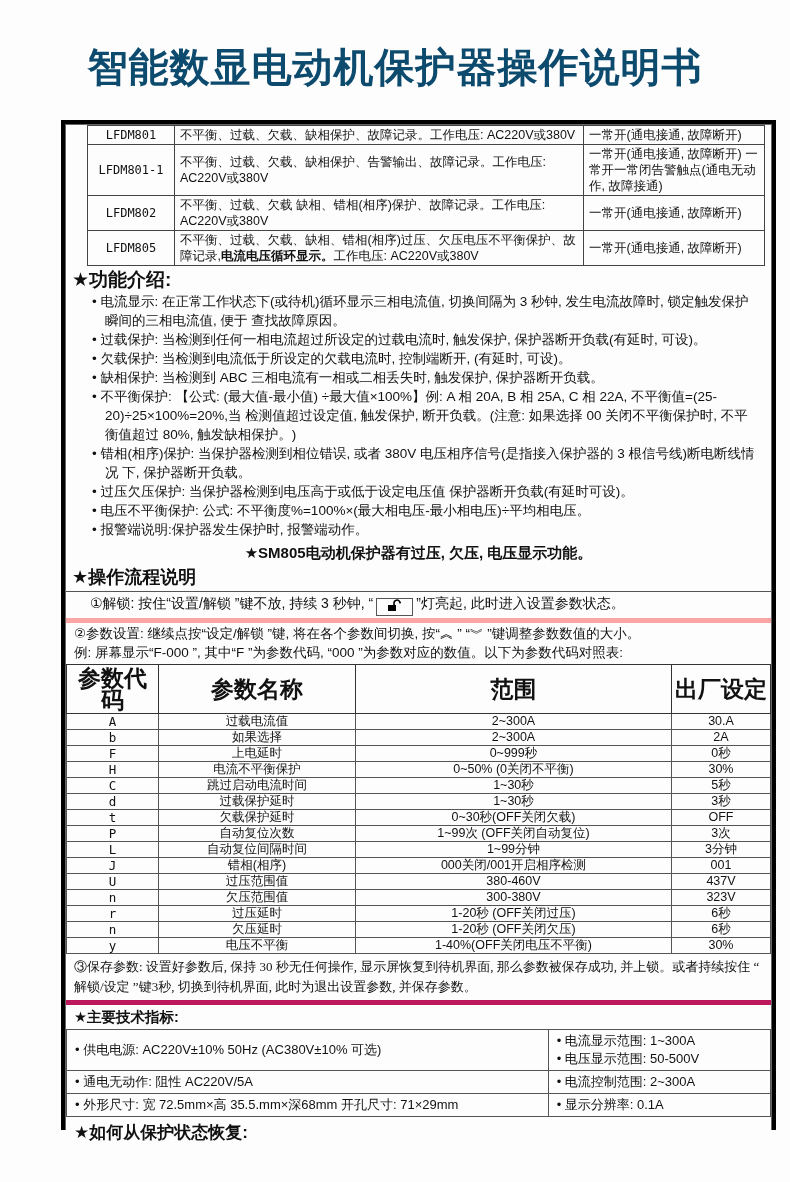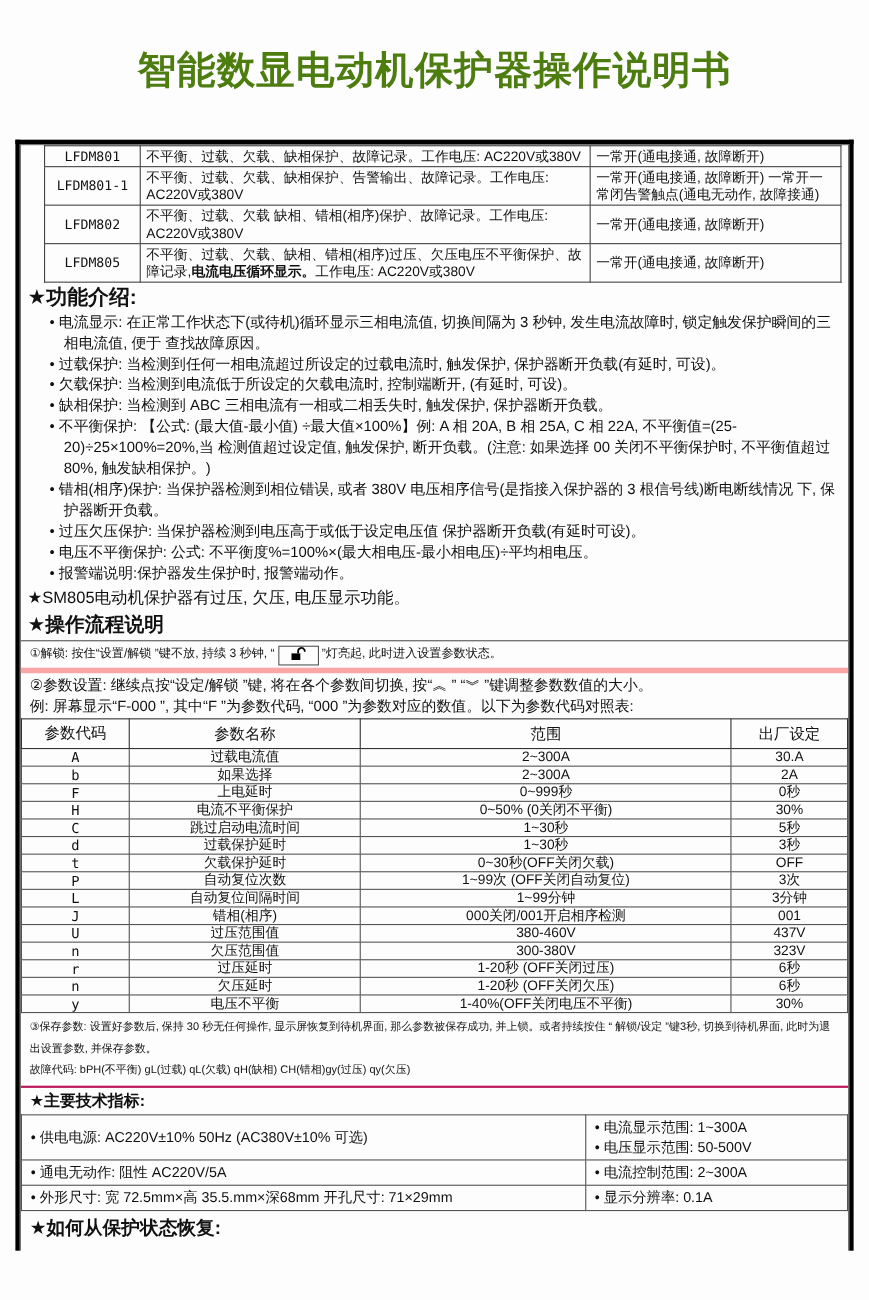--- a/index.html
+++ b/index.html
@@ -7,65 +7,65 @@
     background:#e9e9e9;
     font-family:"Liberation Sans","DejaVu Sans",sans-serif;
     color:#111;
     -webkit-font-smoothing:antialiased;
   }
   .sheet {
     width:790px; height:1182px; margin:0 auto; background:#fdfdfd;
     box-sizing:border-box; padding:10px 14px 0 14px; overflow:hidden;
   }
   .doc-title {
-    font-size:35px; font-weight:900; text-align:center;
-    margin:30px 6px 40px 6px; letter-spacing:1px; color:#4d7c0f;
-  }
-  .main-box { border:4px solid #000; border-bottom:none; height:1010px; box-sizing:border-box; }
+    font-size:40px; font-weight:900; text-align:center;
+    margin:30px 6px 25px 6px; letter-spacing:1px; color:#0c4a6e;
+  }
+  .main-box { border:4px solid #000; border-bottom:none; height:1010px; box-sizing:border-box;margin-left:47px; }
   .inner { border:1px solid #666; border-bottom:none; height:100%; box-sizing:border-box; padding:0 6px; }
 
   
   table { border-collapse:collapse; }
   .models-table { width:calc(100% - 15px); margin:0 0 2px 15px; font-size:12.5px; table-layout:fixed; }
   .models-table td { border:1px solid #444; padding:1px 5px; line-height:16px; vertical-align:middle; }
   .models-table .col-model { width:76px; text-align:center; font-family:"DejaVu Sans Mono",monospace; font-size:12px; }
   .models-table .col-feat  { width:398px; }
   .models-table .col-contact { width:auto; }
   .b { font-weight:bold; }
 
   .sec-heading   { font-weight:bold; font-size:19px; line-height:22px; padding:1px 0; }
   .bullets { padding:0 4px 2px 20px; font-size:13.5px; }
   .bullet  { padding-left:13px; text-indent:-13px; line-height:19px; }
-  .note-line { font-weight:normal; font-size:15px; line-height:21px; padding:1px 0; }
+  .note-line { font-weight:bold; font-size:15px; line-height:21px; padding:1px 0;text-align:center; }
   .op-heading { font-weight:bold; font-size:18px; line-height:24px; padding:1px 0 2px 0; }
 
   
   .bleed { margin:0 -6px; }
-  .step-row { border-top:1px solid #555; padding:2px 8px; font-size:11px; line-height:19px; }
+  .step-row { border-top:1px solid #555; padding:2px 24px; font-size:14px; line-height:19px; }
   .step-row2 { border-top:5px solid #fca5a5; padding:1px 8px 2px 8px; font-size:13.5px; line-height:19px; }
   .lock-box {
     display:inline-block; border:1px solid #555; padding:0 10px; margin:0 3px;
     vertical-align:-4px; line-height:14px; height:16px;
   }
 
   
   .param-table { width:calc(100% + 12px); margin:0 -6px; text-align:center; table-layout:fixed; }
   .param-table th {
-    border:1px solid #333; font-size:14px; font-weight:normal; padding:2px 0; line-height:22px;
+    border:1px solid #333; font-size:23px; font-weight:bold; padding:2px 0; line-height:22px;
   }
   .param-table td {
     border:1px solid #555; font-size:12.5px; padding:0 2px; line-height:15px; height:15px;
   }
   .param-table .c-code { width:13%; font-family:"DejaVu Sans Mono",monospace; }
   .param-table .c-name { width:28%; }
   .param-table .c-range{ width:45%; }
   .param-table .c-def  { width:14%; }
 
   
-  .save-box { border-bottom:2px solid #be185d; padding:3px 8px 4px 8px; font-size:10px; line-height:19.5px; }
+  .save-box { border-bottom:5px solid #be185d; padding:3px 8px 4px 8px; font-size:13px; line-height:19.5px;font-family:Liberation Serif, serif; }
 
   
   .tech-heading { font-weight:bold; font-size:14.5px; line-height:20px; padding:2px 2px; }
   .tech-table { width:calc(100% + 12px); margin:0 -6px; table-layout:fixed; font-size:13px; }
   .tech-table td { border:1px solid #555; padding:2px 8px; line-height:18px; vertical-align:middle; }
   .tech-table .t-left { width:66%; }
 
   
   .recovery { padding:4px 2px 0 2px; font-size:13.5px; }
   .recovery-heading { font-weight:bold; font-size:17px; line-height:24px; }
@@ -230,21 +230,20 @@
               <td class="c-code">y</td>
               <td>电压不平衡</td>
               <td>1-40%(OFF关闭电压不平衡)</td>
               <td>30%</td>
             </tr>
         </tbody>
       </table>
 
       <div class="bleed save-box">
         <div>③保存参数: 设置好参数后, 保持 30 秒无任何操作, 显示屏恢复到待机界面, 那么参数被保存成功, 并上锁。或者持续按住 “ 解锁/设定 ”键3秒, 切换到待机界面, 此时为退出设置参数, 并保存参数。</div>
-        <div>故障代码: bPH(不平衡)  gL(过载)  qL(欠载)  qH(缺相)  CH(错相)gy(过压)  qy(欠压)</div>
       </div>
 
       <div class="tech-heading">★主要技术指标:</div>
       <table class="tech-table">
         <tbody>
           <tr>
             <td class="t-left">• 供电电源: AC220V±10%   50Hz   (AC380V±10% 可选)</td>
             <td>
               <div>• 电流显示范围: 1~300A</div>
               <div>• 电压显示范围: 50-500V</div>

